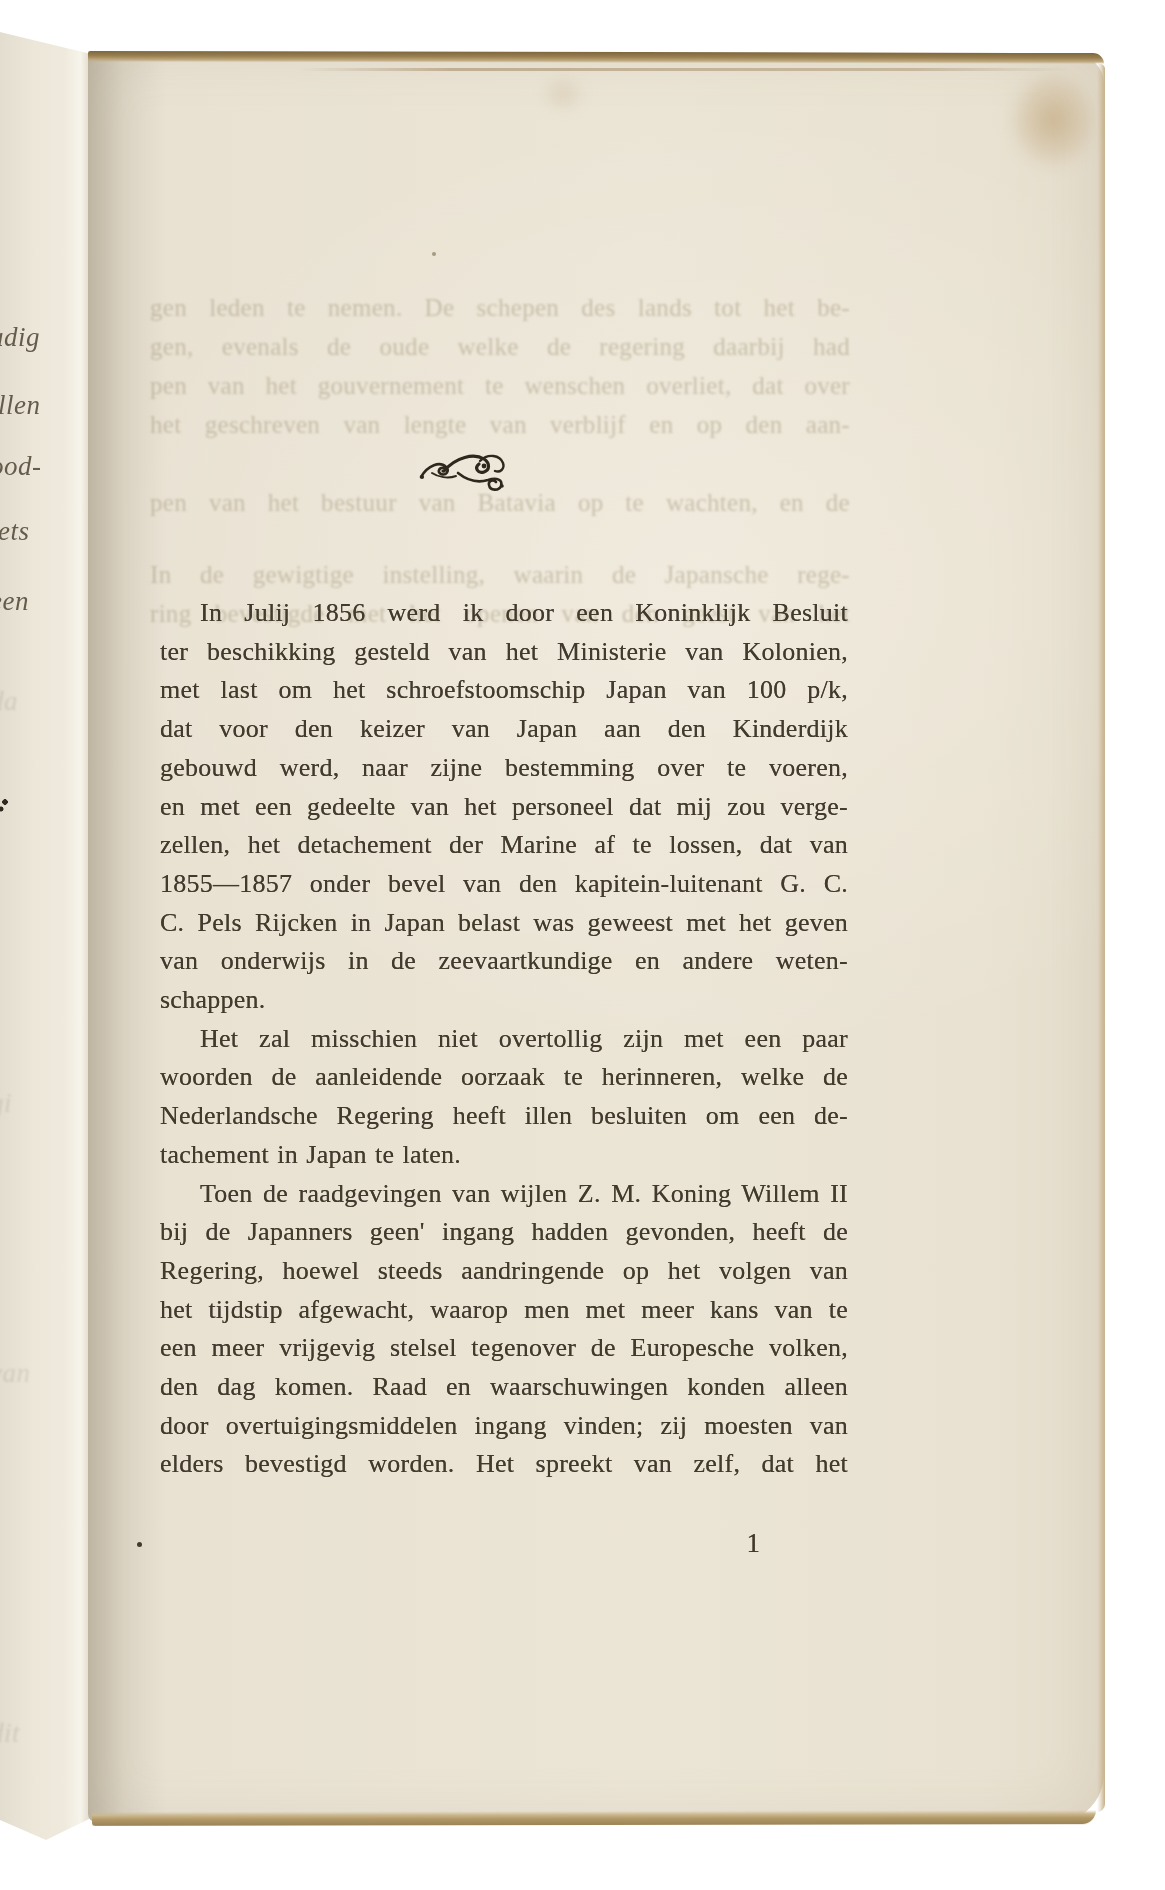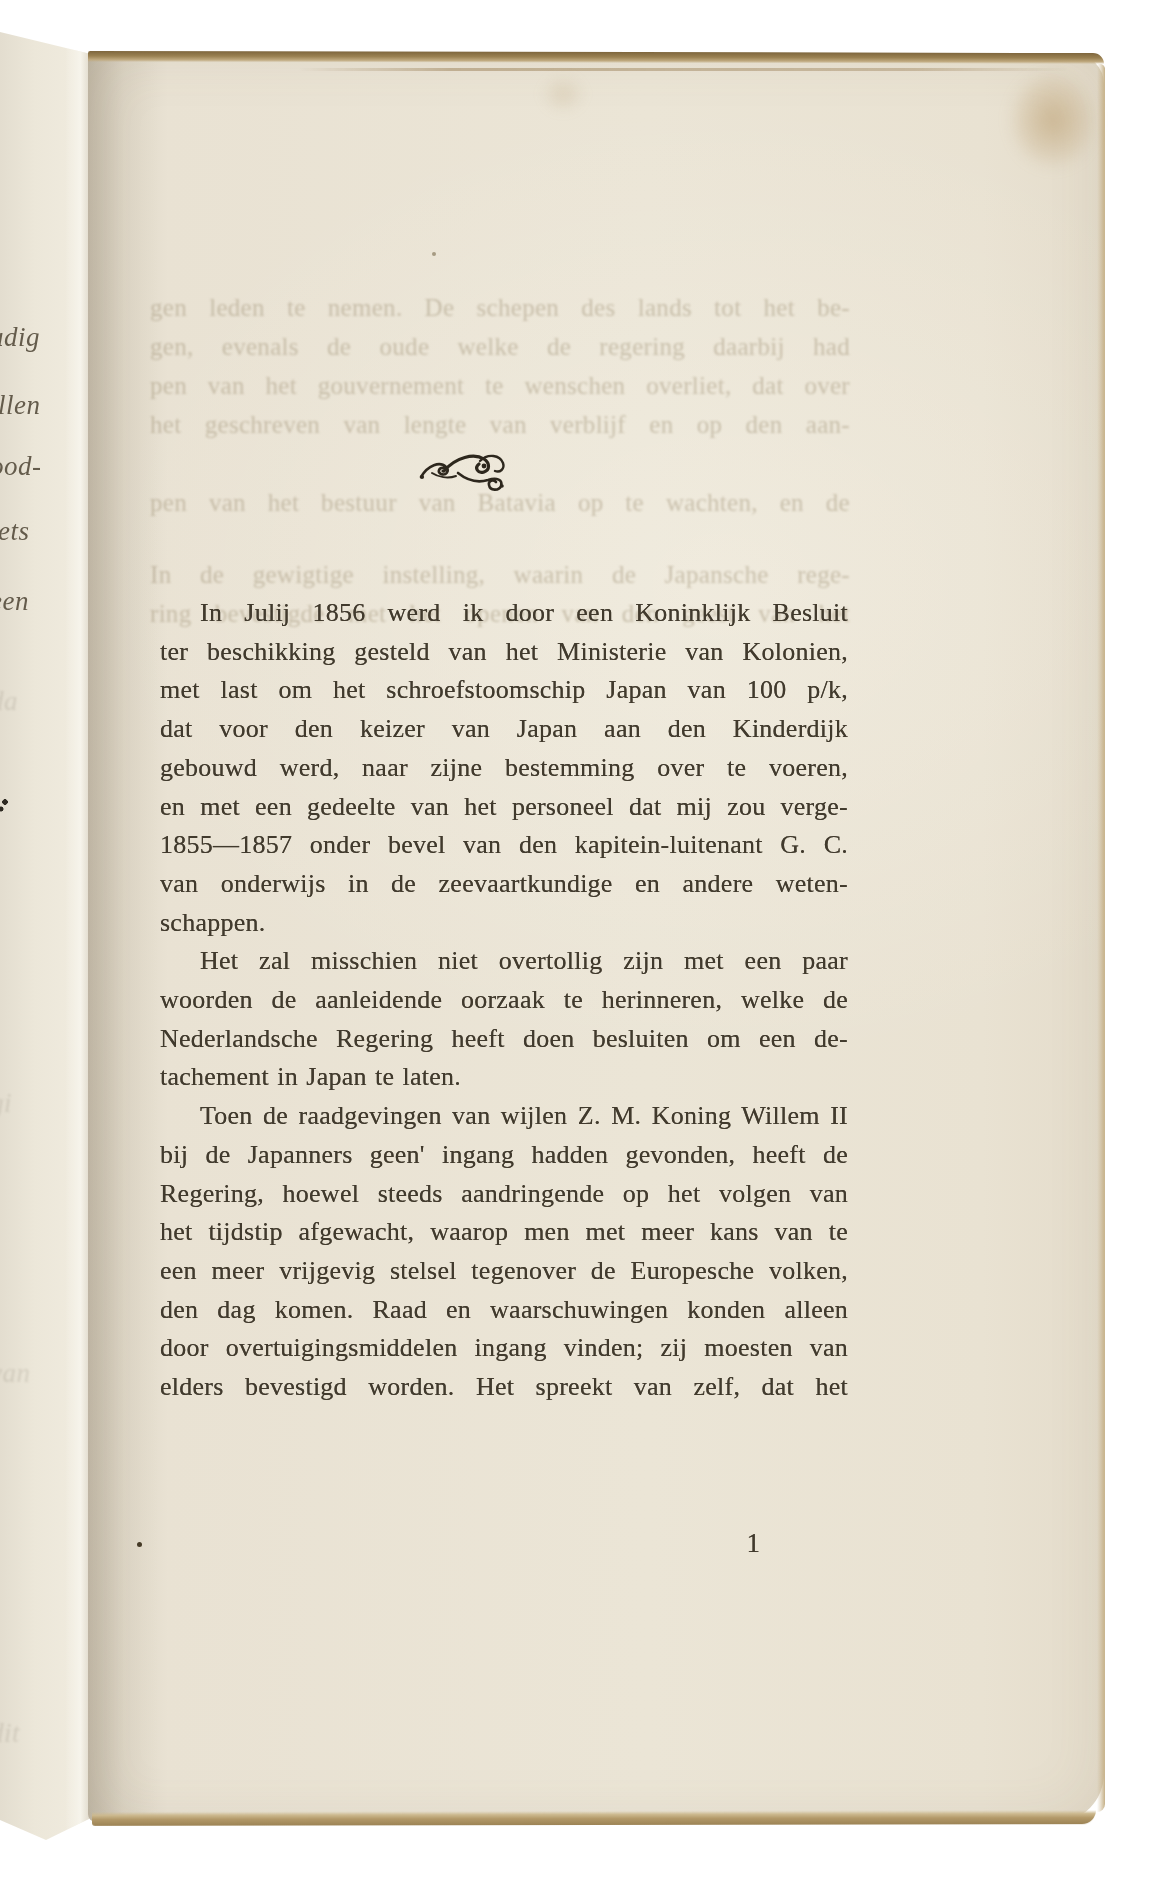--- a/index.html
+++ b/index.html
@@ -156,26 +156,28 @@
       </svg>
     </div>
 
     <div id="text-block">
       <div class="line ind">In Julij 1856 werd ik door een Koninklijk Besluit</div>
       <div class="line">ter beschikking gesteld van het Ministerie van Kolonien,</div>
       <div class="line"><span>met last om het schroefstoomschip </span><span class="it">Japan</span><span> van 100 p/k,</span></div>
       <div class="line">dat voor den keizer van Japan aan den Kinderdijk</div>
       <div class="line">gebouwd werd, naar zijne bestemming over te voeren,</div>
       <div class="line">en met een gedeelte van het personeel dat mij zou verge-</div>
+      <div class="line">zellen, het detachement der Marine af te lossen, dat van</div>
       <div class="line">1855—1857 onder bevel van den kapitein-luitenant G. C.</div>
+      <div class="line">C. Pels Rijcken in Japan belast was geweest met het geven</div>
       <div class="line">van onderwijs in de zeevaartkundige en andere weten-</div>
       <div class="line end">schappen.</div>
       <div class="line ind">Het zal misschien niet overtollig zijn met een paar</div>
       <div class="line">woorden de aanleidende oorzaak te herinneren, welke de</div>
-      <div class="line">Nederlandsche Regering heeft doen besluiten om een de-</div>
+      <div class="line">Nederlandsche Regering heeft illen besluiten om een de-</div>
       <div class="line end">tachement in Japan te laten.</div>
       <div class="line ind">Toen de raadgevingen van wijlen Z. M. Koning Willem II</div>
       <div class="line">bij de Japanners geen' ingang hadden gevonden, heeft de</div>
       <div class="line">Regering, hoewel steeds aandringende op het volgen van</div>
       <div class="line">het tijdstip afgewacht, waarop men met meer kans van te</div>
       <div class="line">een meer vrijgevig stelsel tegenover de Europesche volken,</div>
       <div class="line">den dag komen. Raad en waarschuwingen konden alleen</div>
       <div class="line">door overtuigingsmiddelen ingang vinden; zij moesten van</div>
       <div class="line">elders bevestigd worden. Het spreekt van zelf, dat het</div>
     </div>

